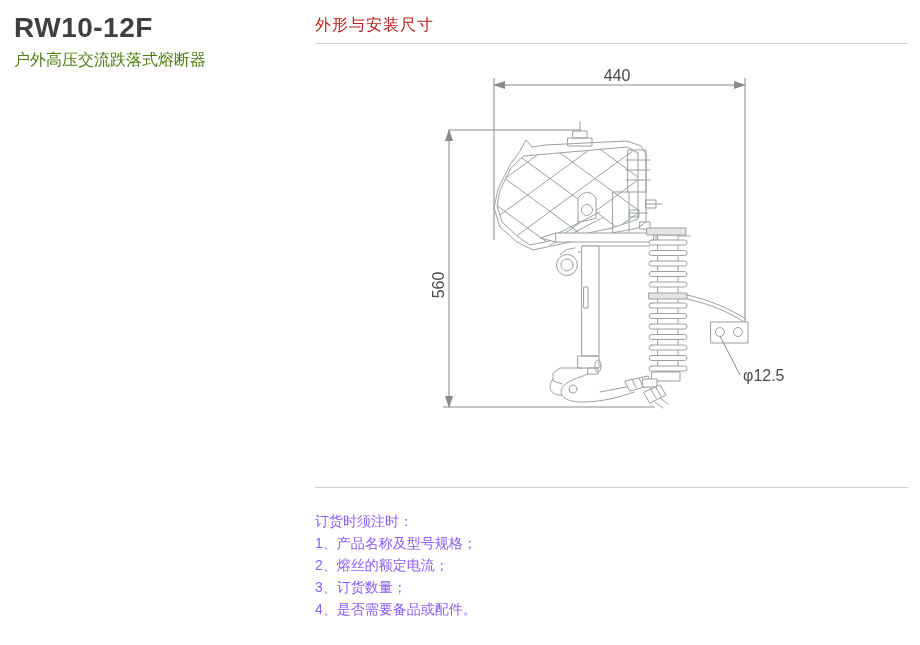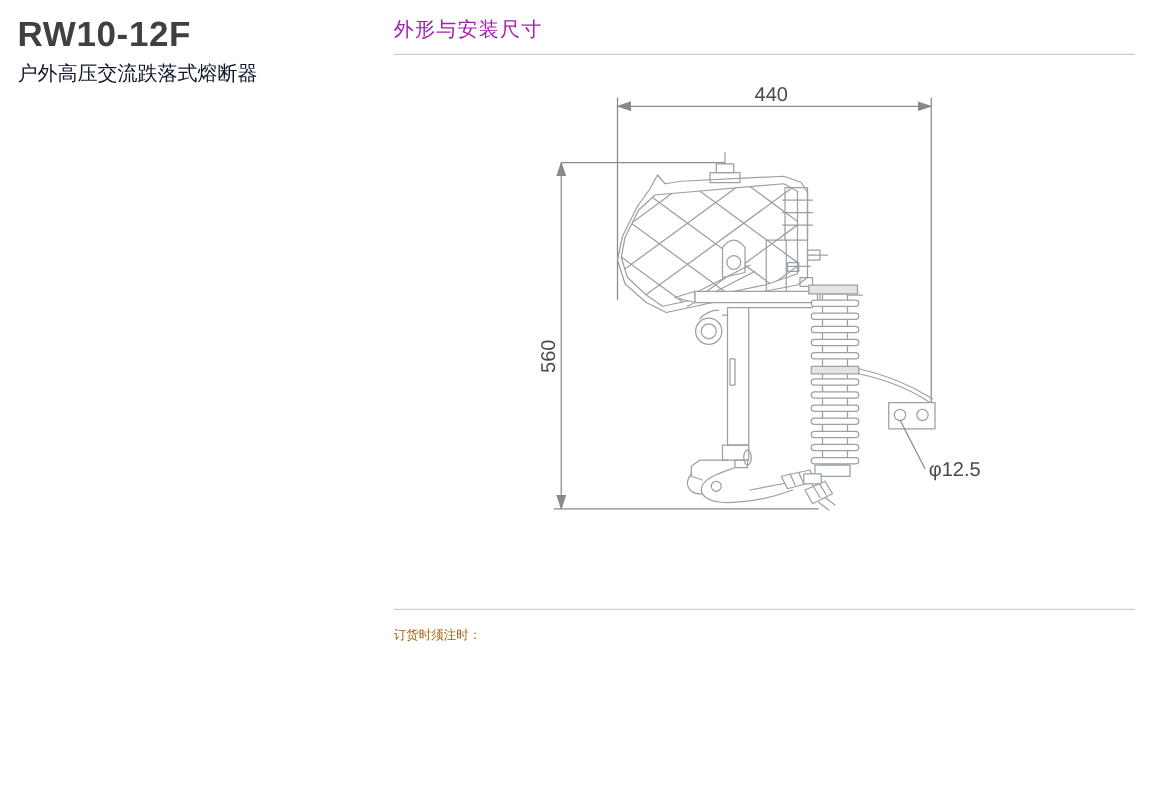--- a/index.html
+++ b/index.html
@@ -12,34 +12,34 @@
   }
   .page { position: absolute; inset: 0; background: #fff; }
 
   
   .brand { position: absolute; left: 14px; top: 13px; width: 280px; }
   .brand h1 {
     font-size: 28px; line-height: 30px; font-weight: bold;
     color: #404040; letter-spacing: 0.5px;
   }
   .brand p {
-    margin-top: 7px; font-size: 16px; line-height: 20px; color: #0f172a;
+    margin-top: 7px; font-size: 16px; line-height: 20px; color: #4d7c0f;
   }
 
   
   .sec { position: absolute; left: 315px; width: 593px; }
   .sec-dim { top: 14px; }
   .sec-order { top: 480px; }
   .sec h2 {
-    font-size: 16px; font-weight: normal; color: #a21caf;
+    font-size: 16px; font-weight: normal; color: #b91c1c;
     line-height: 22px; letter-spacing: 1px;
   }
   .rule { height: 1px; background: #cfcfcf; margin-top: 7px; }
 
-  .order-body { margin-top: 10px; font-size: 10px; color: #a16207; }
+  .order-body { margin-top: 22px; font-size: 14px; color: #8b5cf6; }
   .order-body p { line-height: 22px; }
   .order-body ul { list-style: none; }
   .order-body li { line-height: 22px; }
 
   
   svg.drawing { position: absolute; left: 420px; top: 55px; }
   svg.drawing text {
     font-family: "Liberation Sans", "DejaVu Sans", sans-serif;
     fill: #4a4a4a;
   }
@@ -183,16 +183,22 @@
     </g>
 
     <line x1="720" y1="336" x2="740" y2="375" stroke="#8a8a8a" stroke-width="1"></line>
     <text x="743" y="381" font-size="16">φ12.5</text>
   </svg>
 
   <section class="sec sec-order">
     <div class="rule"></div>
     <div class="order-body">
       <p>订货时须注时：</p>
+      <ul>
+        <li>1、产品名称及型号规格；</li>
+        <li>2、熔丝的额定电流；</li>
+        <li>3、订货数量；</li>
+        <li>4、是否需要备品或配件。</li>
+      </ul>
     </div>
   </section>
 
 </div>
 
 </body></html>

